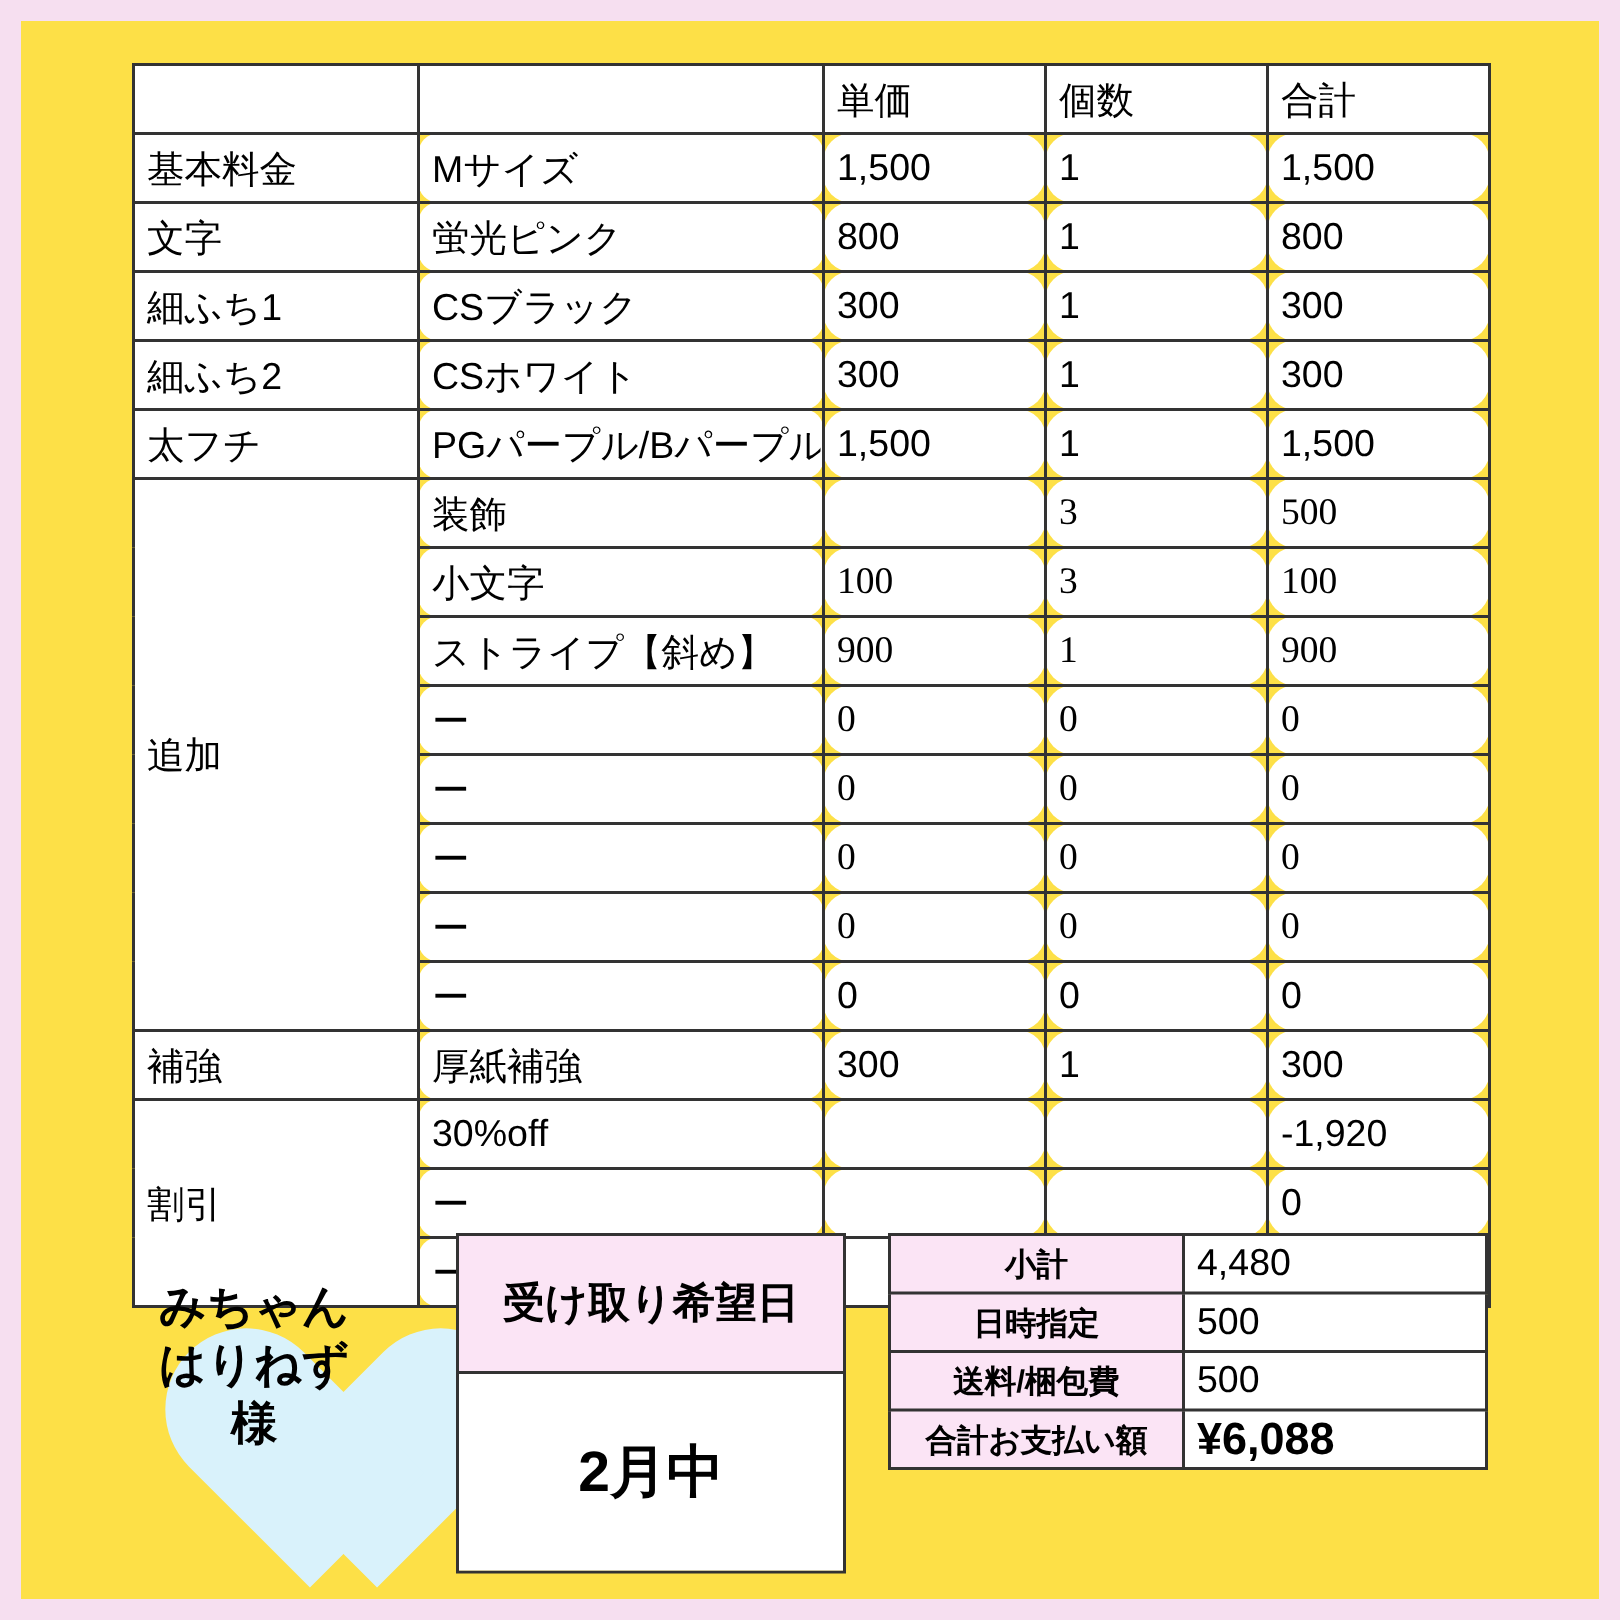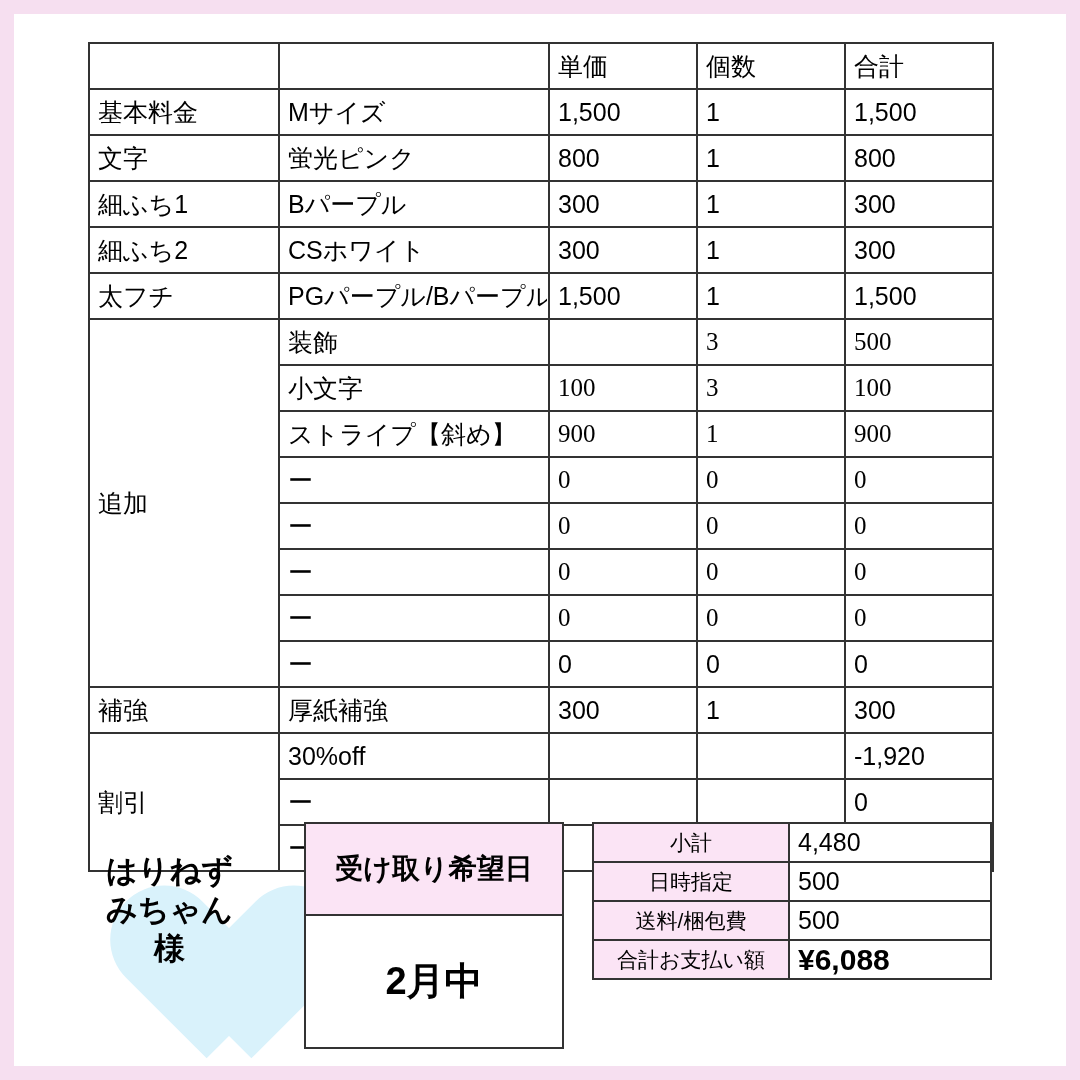--- a/index.html
+++ b/index.html
@@ -12,21 +12,21 @@
     background: #f6dff0;
     font-family: "Liberation Sans", sans-serif;
     overflow: hidden;
   }
   .page {
     position: absolute;
     left: 14px;
     top: 14px;
     width: 1052px;
     height: 1052px;
-    background: #ffffff;
+    background: #fde047;
     box-sizing: border-box;
   }
 
   
   .order-table {
     position: absolute;
     left: 74px;
     top: 28px;
     width: 904px;
     border-collapse: collapse;
@@ -152,21 +152,21 @@
     height: 39px;
     box-sizing: border-box;
     font-size: 21px;
     padding: 0 8px;
     background: #ffffff;
   }
   .summary .s-label {
     width: 196px;
     background: #fbe4f5;
     text-align: center;
-    font-weight: normal;
+    font-weight: bold;
   }
   .summary .s-val {
     text-align: left;
     font-size: 25px;
     margin-top: 20px;
   }
   .summary tr.grand .s-val {
     font-size: 30px;
     font-weight: bold;
   }
@@ -203,21 +203,21 @@
       </tr>
       <tr>
         <td class="label-cell">文字</td>
         <td class="desc">蛍光ピンク</td>
         <td class="num">800</td>
         <td class="num">1</td>
         <td class="num">800</td>
       </tr>
       <tr>
         <td class="label-cell">細ふち1</td>
-        <td class="desc">Bパープル</td>
+        <td class="desc">CSブラック</td>
         <td class="num">300</td>
         <td class="num">1</td>
         <td class="num">300</td>
       </tr>
       <tr>
         <td class="label-cell">細ふち2</td>
         <td class="desc">CSホワイト</td>
         <td class="num">300</td>
         <td class="num">1</td>
         <td class="num">300</td>
@@ -306,22 +306,22 @@
         <td class="num"></td>
         <td class="num"></td>
         <td class="num">0</td>
       </tr>
     </tbody>
   </table>
 
   <div class="heart-wrap">
     <div class="heart"></div>
     <div class="heart-text">
+      <div>みちゃん</div>
       <div>はりねず</div>
-      <div>みちゃん</div>
       <div>様</div>
     </div>
   </div>
 
   <div class="date-box">
     <div class="date-title">受け取り希望日</div>
     <div class="date-value">2月中</div>
   </div>
 
   <table class="summary">

